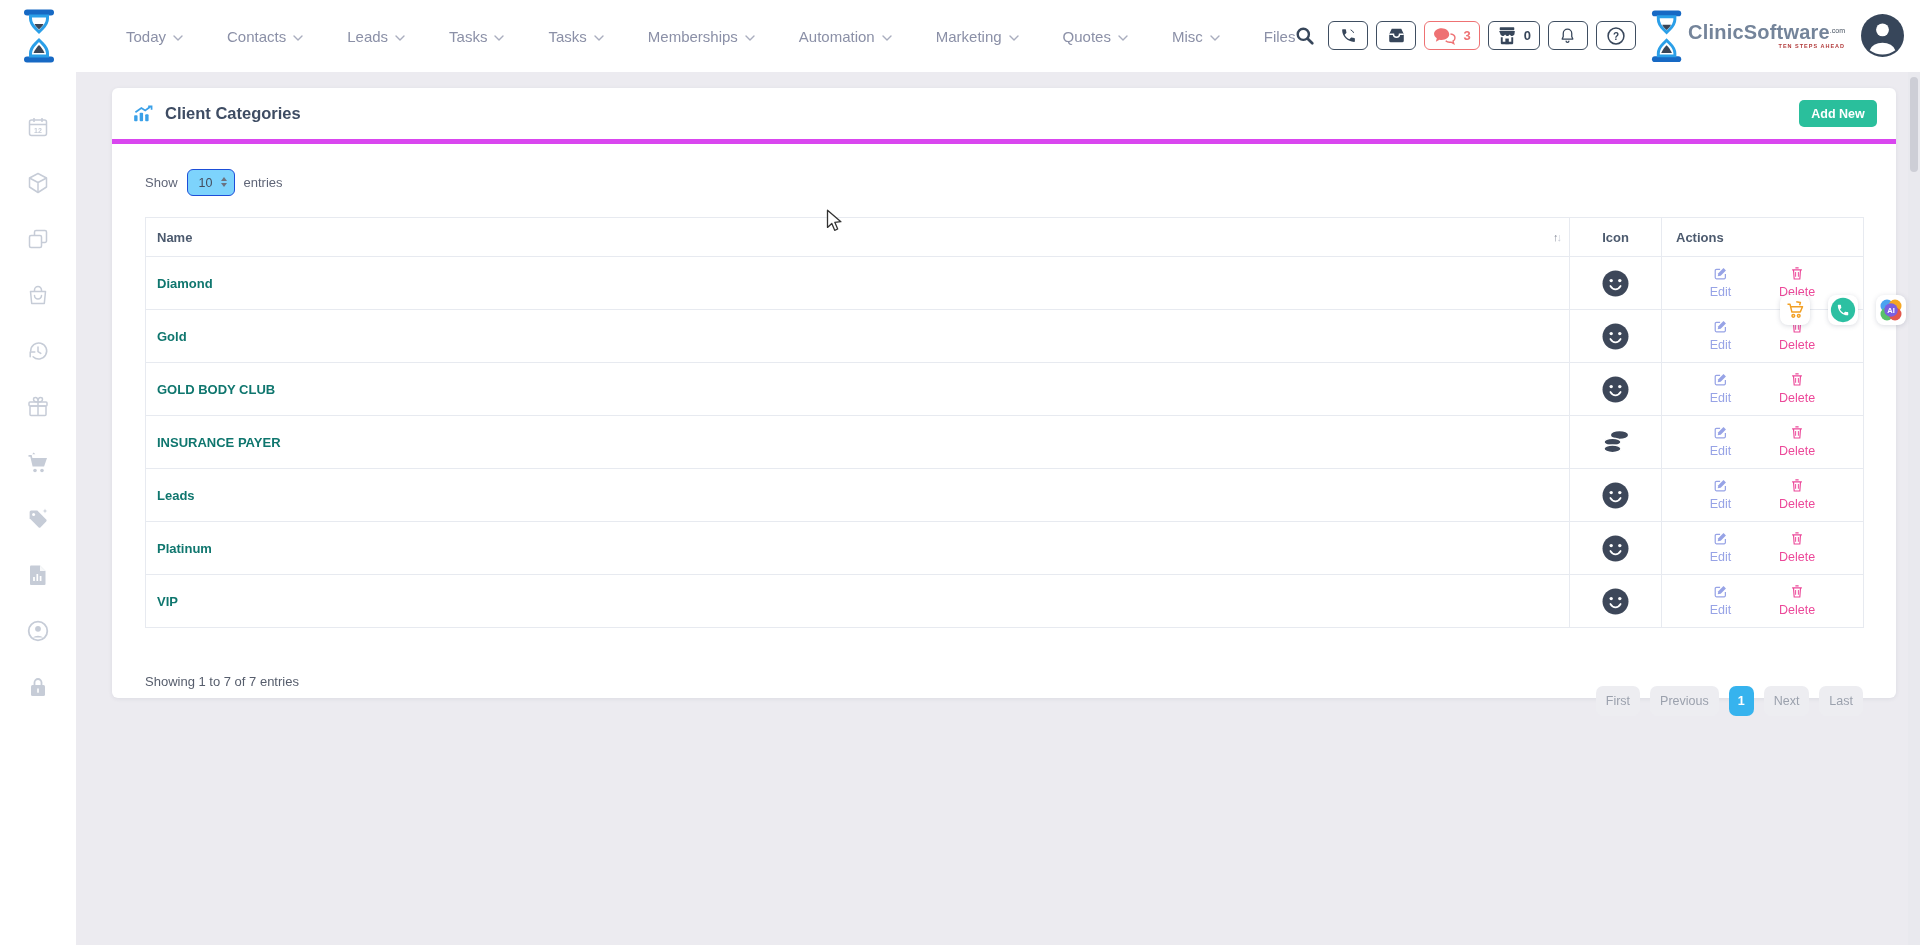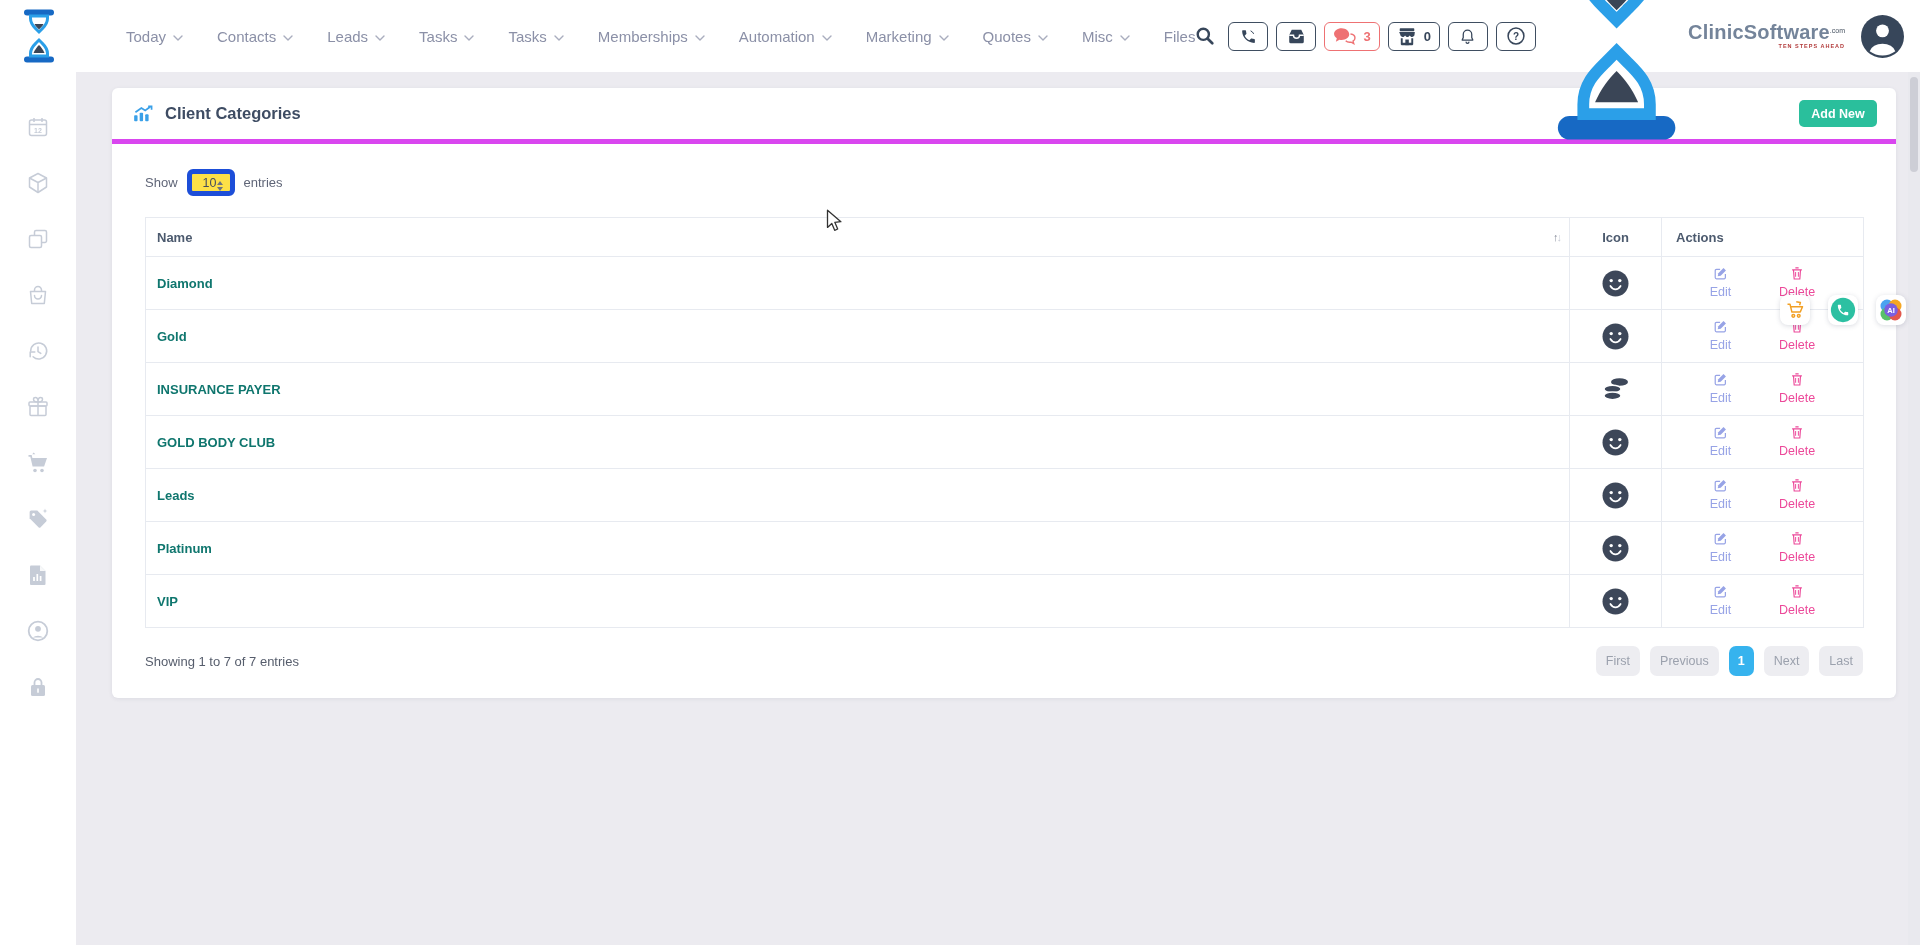--- a/index.html
+++ b/index.html
@@ -4,21 +4,21 @@
 <style>
   * { margin:0; padding:0; box-sizing:border-box; }
   html,body { width:1920px; height:945px; overflow:hidden; background:#ecebf0;
               font-family:"Liberation Sans","DejaVu Sans",sans-serif; }
   svg { display:block; }
 
   
   .topbar{position:absolute;top:0;left:0;width:1920px;height:72px;background:#fff;display:flex;align-items:center;z-index:5;}
   .logo{position:absolute;left:22px;top:8px;width:34px;height:56px;}
   .logo svg{width:34px;height:56px;}
-  .nav{display:flex;gap:34px;margin-left:126px;align-items:center;}
+  .nav{display:flex;gap:44px;margin-left:126px;align-items:center;}
   .nav-item{display:flex;align-items:center;gap:7px;color:#8b90a7;font-size:15px;cursor:pointer;white-space:nowrap;}
   .chev{color:#a9adbe;display:flex;margin-top:3px;}
   .tb-right{margin-left:auto;display:flex;align-items:center;gap:8px;margin-right:16px;}
   .search-btn{color:#37465a;margin-right:5px;cursor:pointer;}
   .tb-btn{height:29px;min-width:40px;padding:0 8px;border:1.5px solid #3f4e61;border-radius:6px;display:flex;align-items:center;justify-content:center;gap:7px;color:#37465a;background:#fff;cursor:pointer;}
   .tb-btn.accent{border-color:#ee7173;color:#ee7173;}
   .tb-btn .count{font-size:13px;font-weight:700;}
   .brand{display:flex;align-items:center;gap:5px;margin:0 8px 0 6px;}
   .brand svg{width:20px;height:32px;}
   .brand-text{line-height:1;}
@@ -34,21 +34,21 @@
 
   
   .main-bg{position:absolute;left:76px;top:72px;width:1844px;height:873px;background:#ecebf0;}
   .card{position:absolute;left:112px;top:88px;width:1784px;height:610px;background:#fff;border-radius:6px;box-shadow:0 1px 4px rgba(40,50,80,.08);}
   .card-header{height:56px;display:flex;align-items:center;padding:0 19px 0 21px;border-bottom:5px solid #d946ef;}
   .title-wrap{display:flex;gap:11px;align-items:center;}
   .page-title{font-size:16.5px;font-weight:600;color:#3e4c63;}
   .add-btn{margin-left:auto;width:78px;height:27px;background:#2abf9c;color:#fff;border:none;border-radius:5px;font-size:12.5px;font-weight:600;cursor:pointer;font-family:inherit;}
 
   .show-row{margin:25px 33px 0;display:flex;align-items:center;gap:9px;font-size:13px;color:#5f6577;}
-  .select{width:48px;height:27px;border:5px solid #1d4ed8;border-radius:6px;display:flex;align-items:center;padding-left:11px;position:relative;font-size:12.5px;color:#444c5c;cursor:pointer;background:#fde047;}
+  .select{width:48px;height:27px;border:1px solid #1d4ed8;border-radius:6px;display:flex;align-items:center;padding-left:11px;position:relative;font-size:12.5px;color:#444c5c;cursor:pointer;background:#7dd3fc;}
   .select .arrows{position:absolute;right:7px;top:7px;display:flex;flex-direction:column;gap:2px;}
   .tri-up{width:0;height:0;border-left:3.5px solid transparent;border-right:3.5px solid transparent;border-bottom:4.5px solid #6b7280;}
   .tri-dn{width:0;height:0;border-left:3.5px solid transparent;border-right:3.5px solid transparent;border-top:4.5px solid #6b7280;}
 
   table.grid{margin:21px 33px 0;border-collapse:collapse;table-layout:fixed;width:1718px;border-radius:7px;}
   .grid th,.grid td{border:1px solid #e7eaf0;}
   .grid th{height:39px;font-size:13px;color:#4c5a6e;font-weight:600;text-align:left;}
   .th-name-inner{display:flex;align-items:center;padding:0 9px 0 11px;}
   .sort{margin-left:auto;font-size:11px;letter-spacing:-2px;color:#868c9a;font-weight:400;}
   .sort .dn{color:#c9cdd7;}
@@ -59,21 +59,21 @@
   td.icon-cell{text-align:center;}
   td.icon-cell svg{display:inline-block;vertical-align:middle;}
   .actions{display:flex;justify-content:space-evenly;align-items:center;}
   .link{display:inline-flex;align-items:center;gap:5px;font-size:12.5px;cursor:pointer;flex-direction:column;}
   .link.edit{color:#97a3e6;}
   .link.del{color:#ec4899;}
 
   .tfoot{margin:18px 33px 0;display:flex;align-items:center;}
   .summary{font-size:13px;color:#565d6c;}
   .pagination{margin-left:auto;display:flex;gap:10px;}
-  .pg{height:30px;padding:0 10px;border-radius:7px;background:#ededf1;color:#9ba1ad;font-size:12.5px;display:flex;align-items:center;border:none;cursor:pointer;font-family:inherit;}
+  .pg{height:30px;padding:0 10px;border-radius:7px;background:#ededf1;color:#9ba1ad;font-size:12.5px;display:flex;align-items:center;border:none;cursor:pointer;font-family:inherit;margin-top:40px;}
   .pg.active{background:#36b3ee;color:#fff;font-weight:600;padding:0 9px;}
 
   
   .float-stack{position:absolute;right:14px;top:295px;display:flex;flex-direction:row;gap:18px;z-index:6;}
   .float-btn{width:30px;height:30px;background:#fff;border-radius:8px;box-shadow:0 1px 5px rgba(50,60,90,.18);display:flex;align-items:center;justify-content:center;cursor:pointer;}
   .scrollbar{position:absolute;right:0;top:72px;width:12px;height:873px;background:#e9e9ee;}
   .thumb{position:absolute;left:2px;top:5px;width:8px;height:95px;border-radius:4px;background:#cdced6;cursor:pointer;}
 
   .cursor{position:absolute;left:826px;top:209px;pointer-events:none;z-index:9;}
 </style>
@@ -426,56 +426,56 @@
                     <path d="M1 3.5h12M5 1h4M2.7 3.5l.8 11.3h7l.8-11.3" fill="none" stroke="currentColor" stroke-width="1.4"></path>
                     <path d="M5.3 6.2v5.8M8.7 6.2v5.8" stroke="currentColor" stroke-width="1.2"></path>
                   </svg>
                 </span>
                 <span>Delete</span>
               </span>
             </div>
           </td>
         </tr>
         <tr>
-          <td class="name-cell">INSURANCE PAYER</td>
-          <td class="icon-cell"><span><svg width="28" height="26" viewBox="0 0 28 26" style="display: inline-block;">
-                <ellipse cx="17.5" cy="6" rx="8.5" ry="3.8" fill="#3d4759"></ellipse>
-                <ellipse cx="10.5" cy="13" rx="8.5" ry="3.8" fill="#3d4759" stroke="#fff" stroke-width="1.4"></ellipse>
-                <ellipse cx="10.5" cy="19.8" rx="8.5" ry="3.8" fill="#3d4759" stroke="#fff" stroke-width="1.4"></ellipse>
-              </svg></span></td>
-          <td>
-            <div class="actions">
-              <span class="link edit">
-                <span>
-                  <svg width="13" height="13" viewBox="0 0 16 16">
-                    <path d="M14 8.5V13a1.5 1.5 0 0 1-1.5 1.5H3A1.5 1.5 0 0 1 1.5 13V4.5A1.5 1.5 0 0 1 3 3h4.5" fill="none" stroke="currentColor" stroke-width="1.5"></path>
-                    <path d="M11.7 1.2l3 3L8.2 10.7l-3.6.7.7-3.6z" fill="currentColor"></path>
-                  </svg>
-                </span>
-                <span>Edit</span>
-              </span>
-              <span class="link del">
-                <span>
-                  <svg width="12" height="13" viewBox="0 0 14 16">
-                    <path d="M1 3.5h12M5 1h4M2.7 3.5l.8 11.3h7l.8-11.3" fill="none" stroke="currentColor" stroke-width="1.4"></path>
-                    <path d="M5.3 6.2v5.8M8.7 6.2v5.8" stroke="currentColor" stroke-width="1.2"></path>
-                  </svg>
-                </span>
-                <span>Delete</span>
-              </span>
-            </div>
-          </td>
-        </tr>
-        <tr>
           <td class="name-cell">GOLD BODY CLUB</td>
           <td class="icon-cell"><span><svg width="27" height="27" viewBox="0 0 27 27" style="display: inline-block;">
                 <circle cx="13.5" cy="13.5" r="13" fill="#3d4759"></circle>
                 <circle cx="9.2" cy="10.6" r="1.7" fill="#fff"></circle>
                 <circle cx="17.8" cy="10.6" r="1.7" fill="#fff"></circle>
                 <path d="M8.4 16c1.4 2.3 3.2 3.4 5.1 3.4s3.7-1.1 5.1-3.4" stroke="#fff" stroke-width="1.7" fill="none" stroke-linecap="round"></path>
+              </svg></span></td>
+          <td>
+            <div class="actions">
+              <span class="link edit">
+                <span>
+                  <svg width="13" height="13" viewBox="0 0 16 16">
+                    <path d="M14 8.5V13a1.5 1.5 0 0 1-1.5 1.5H3A1.5 1.5 0 0 1 1.5 13V4.5A1.5 1.5 0 0 1 3 3h4.5" fill="none" stroke="currentColor" stroke-width="1.5"></path>
+                    <path d="M11.7 1.2l3 3L8.2 10.7l-3.6.7.7-3.6z" fill="currentColor"></path>
+                  </svg>
+                </span>
+                <span>Edit</span>
+              </span>
+              <span class="link del">
+                <span>
+                  <svg width="12" height="13" viewBox="0 0 14 16">
+                    <path d="M1 3.5h12M5 1h4M2.7 3.5l.8 11.3h7l.8-11.3" fill="none" stroke="currentColor" stroke-width="1.4"></path>
+                    <path d="M5.3 6.2v5.8M8.7 6.2v5.8" stroke="currentColor" stroke-width="1.2"></path>
+                  </svg>
+                </span>
+                <span>Delete</span>
+              </span>
+            </div>
+          </td>
+        </tr>
+        <tr>
+          <td class="name-cell">INSURANCE PAYER</td>
+          <td class="icon-cell"><span><svg width="28" height="26" viewBox="0 0 28 26" style="display: inline-block;">
+                <ellipse cx="17.5" cy="6" rx="8.5" ry="3.8" fill="#3d4759"></ellipse>
+                <ellipse cx="10.5" cy="13" rx="8.5" ry="3.8" fill="#3d4759" stroke="#fff" stroke-width="1.4"></ellipse>
+                <ellipse cx="10.5" cy="19.8" rx="8.5" ry="3.8" fill="#3d4759" stroke="#fff" stroke-width="1.4"></ellipse>
               </svg></span></td>
           <td>
             <div class="actions">
               <span class="link edit">
                 <span>
                   <svg width="13" height="13" viewBox="0 0 16 16">
                     <path d="M14 8.5V13a1.5 1.5 0 0 1-1.5 1.5H3A1.5 1.5 0 0 1 1.5 13V4.5A1.5 1.5 0 0 1 3 3h4.5" fill="none" stroke="currentColor" stroke-width="1.5"></path>
                     <path d="M11.7 1.2l3 3L8.2 10.7l-3.6.7.7-3.6z" fill="currentColor"></path>
                   </svg>
                 </span>

